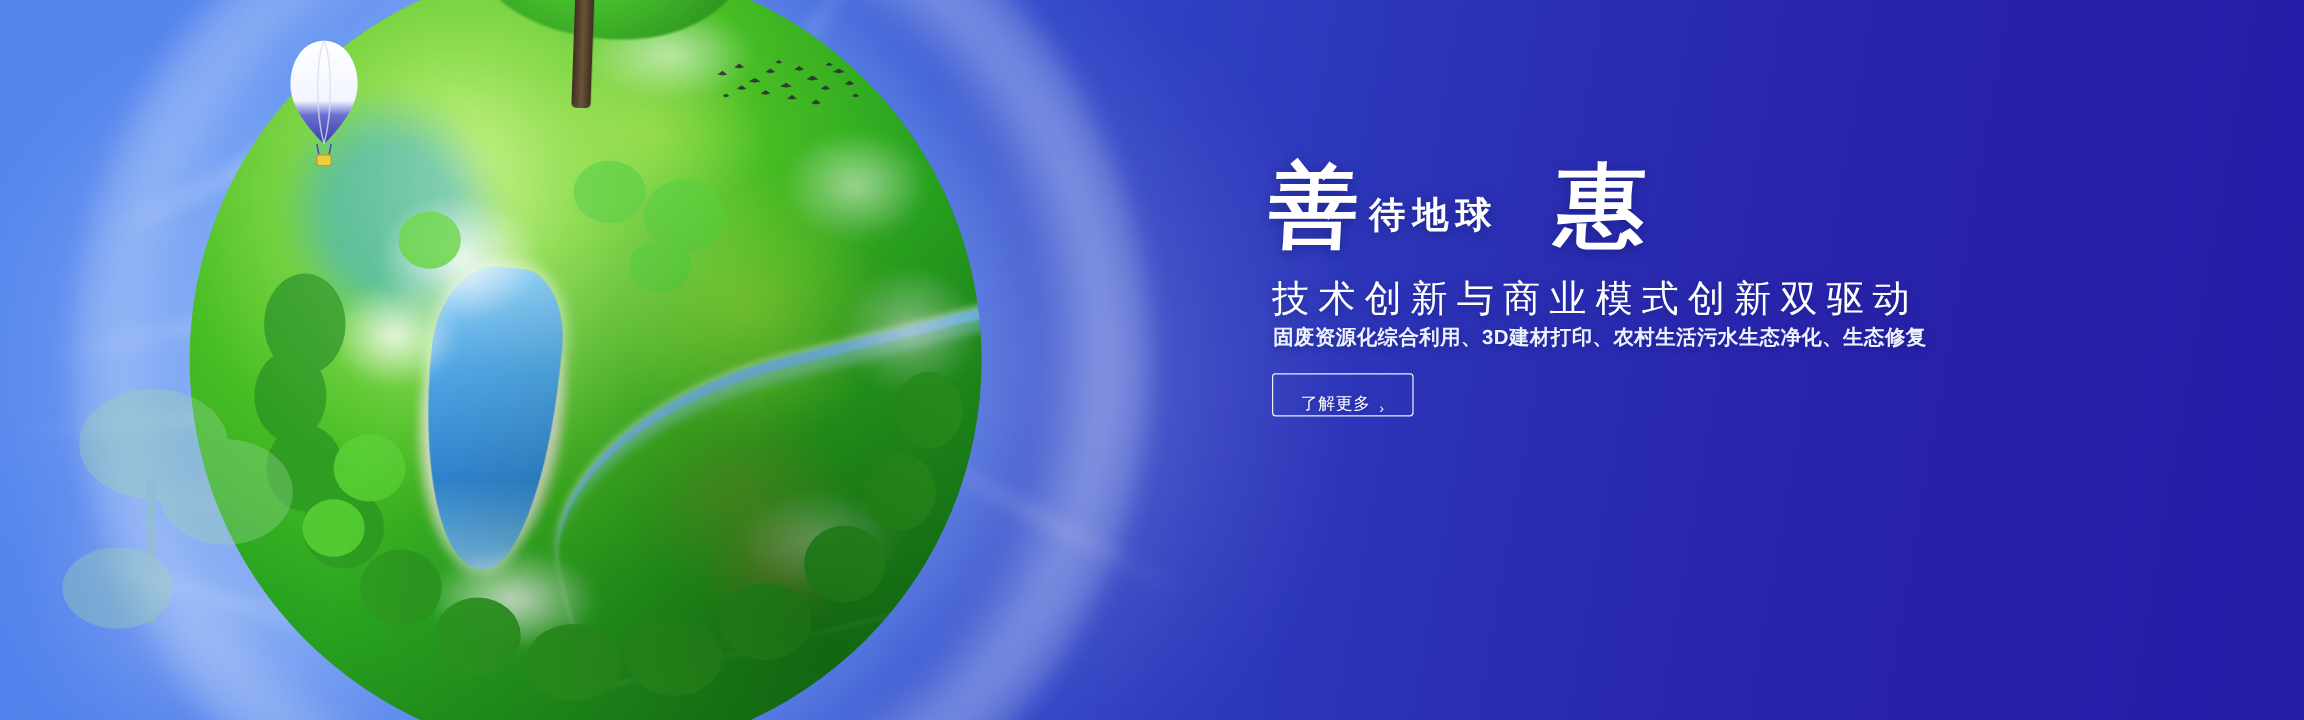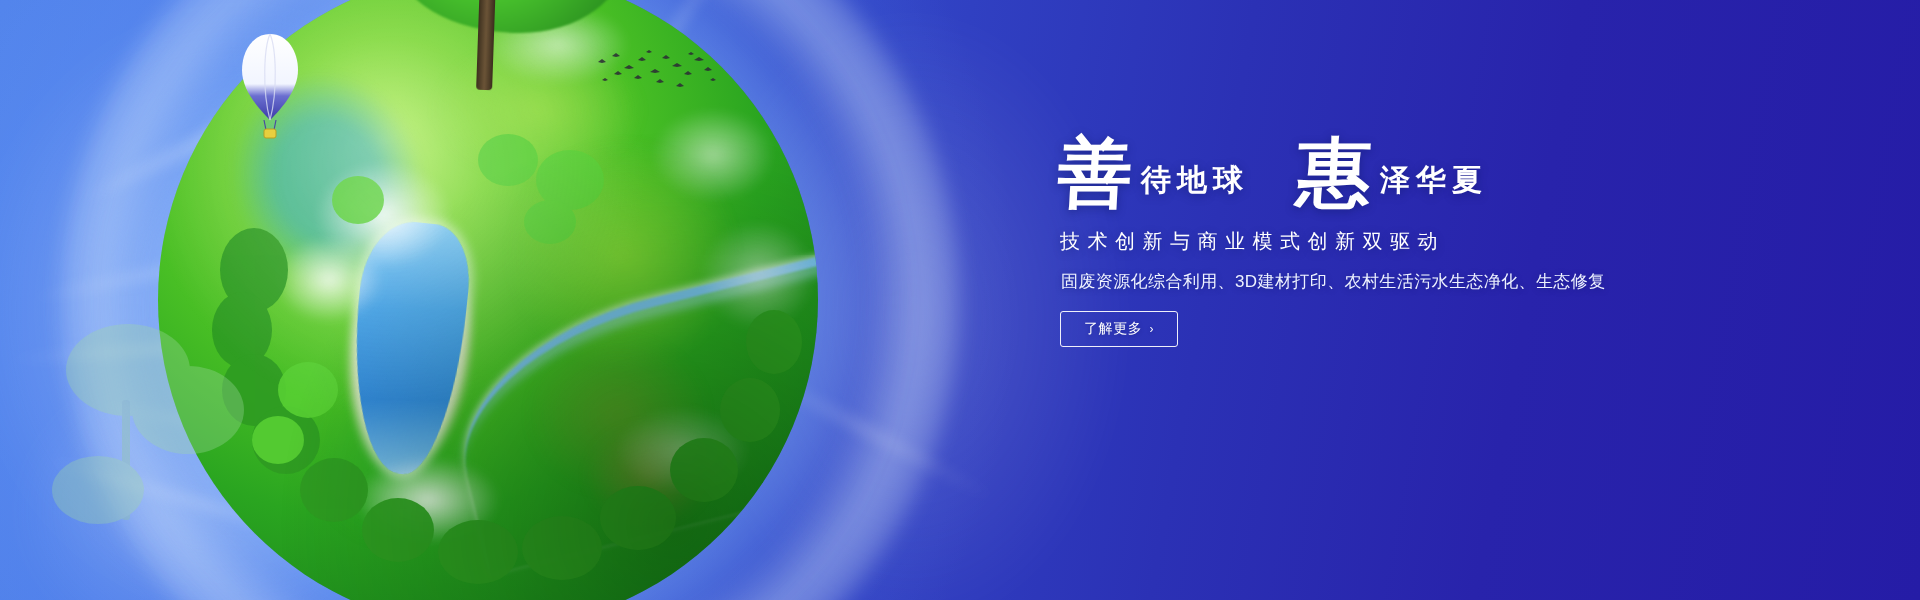--- a/index.html
+++ b/index.html
@@ -149,34 +149,34 @@
   }
   .hl-small{
     font-family:"Liberation Serif","DejaVu Serif",serif;
     font-size:30px;line-height:1;font-weight:700;
     letter-spacing:6px;
     padding-bottom:13px;padding-left:8px;
   }
   .hl-gap{width:48px;}
   .subtitle{
     position:absolute;left:2px;top:228px;
-    font-size:20px;letter-spacing:7.5px;font-weight:400;
+    font-size:31px;letter-spacing:7.5px;font-weight:400;
     color:#ffffff;white-space:nowrap;
     text-shadow:0 2px 8px rgba(10,20,90,.40);
   }
   .desc{
     position:absolute;left:3px;top:270px;
-    font-size:17px;letter-spacing:.4px;font-weight:400;
+    font-size:17px;letter-spacing:.4px;font-weight:700;
     color:#eef2ff;white-space:nowrap;
     text-shadow:0 1px 6px rgba(10,20,90,.40);
   }
   .cta{
     position:absolute;left:2px;top:311px;
     width:116px;height:34px;
-    display:flex;align-items:center;justify-content:center;gap:7px;
+    display:flex;align-items:flex-end;justify-content:center;gap:7px;
     border:1px solid rgba(255,255,255,.92);
     border-radius:3px;
     background:transparent;
     color:#fff;font-size:14px;letter-spacing:.6px;
     cursor:pointer;
     text-shadow:0 1px 4px rgba(10,20,90,.35);
   }
   .cta .chev{font-size:12px;line-height:1;opacity:.95;}
 
   
@@ -306,21 +306,20 @@
     </g>
   </svg>
 
   <div class="content">
 
     <div class="headline">
       <span class="hl-big">善</span>
       <span class="hl-small">待地球</span>
       <span class="hl-gap"></span>
       <span class="hl-big">惠</span>
-      <span class="hl-small">泽华夏</span>
     </div>
 
     <div class="subtitle">技术创新与商业模式创新双驱动</div>
 
     <div class="desc">固废资源化综合利用、3D建材打印、农村生活污水生态净化、生态修复</div>
 
     <div class="cta">
       <span>了解更多</span>
       <span class="chev">›</span>
     </div>

